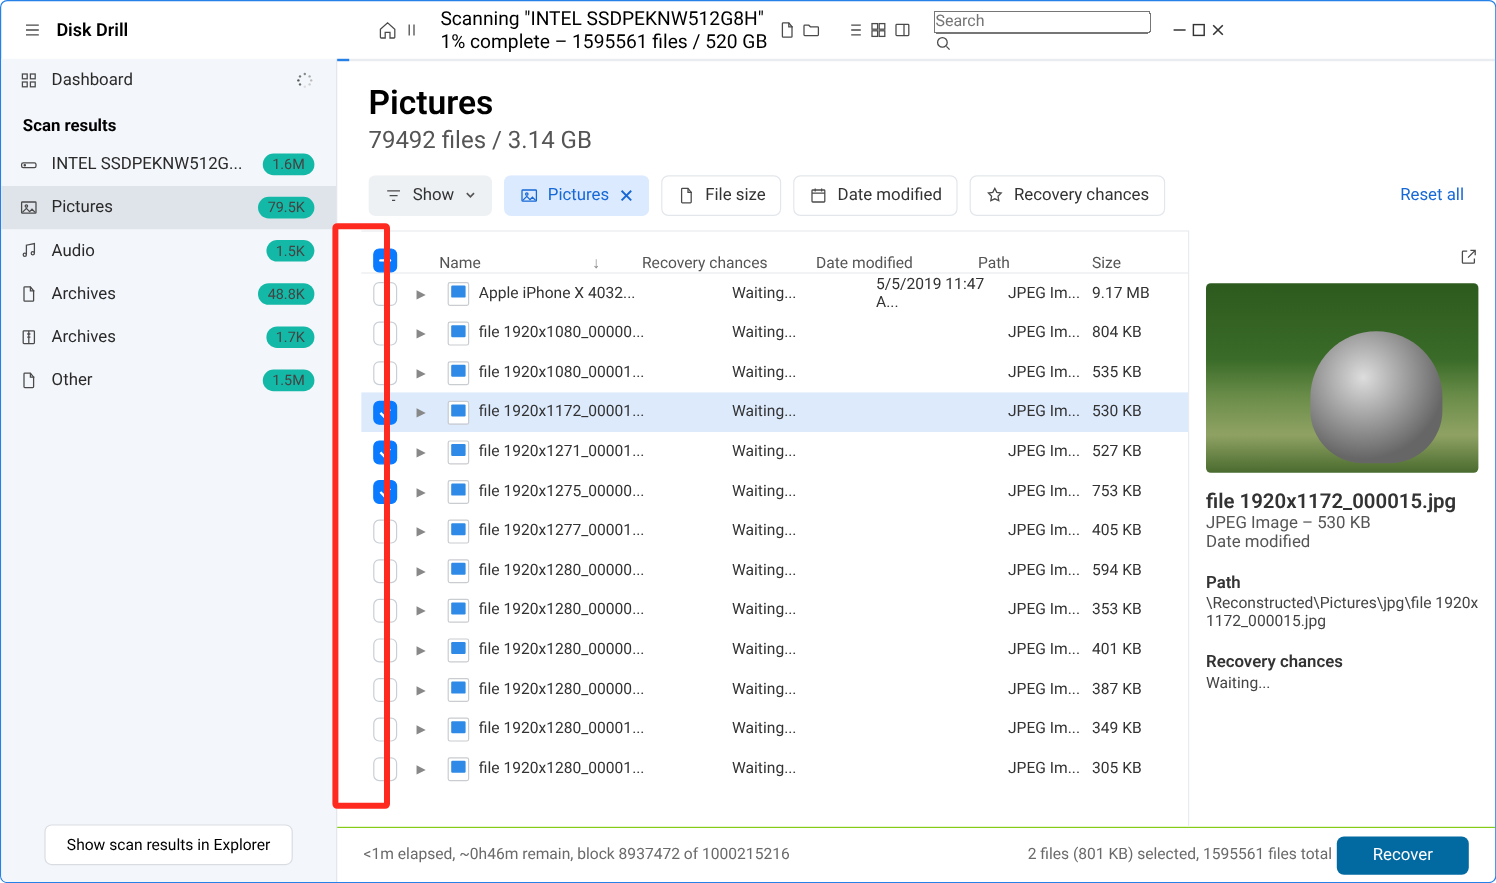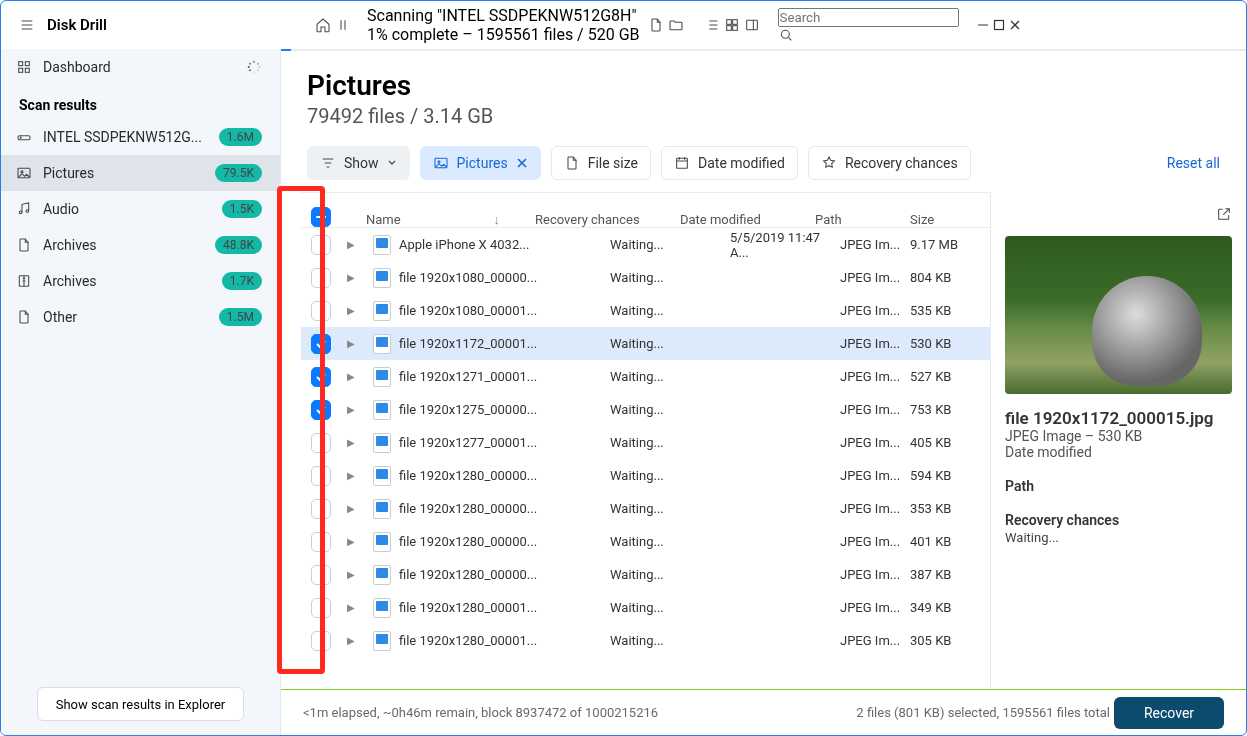--- a/index.html
+++ b/index.html
@@ -63,21 +63,21 @@
 .side-preview .open-ext { float:right; cursor:pointer; color:#555; }
 .side-preview .thumb { width:100%; height:158px; border-radius:4px; margin-top: 30px; background: linear-gradient(180deg,#2d5a1e 0%,#3a6b28 40%,#6b8d4a 60%,#8fa264 80%,#4a6b2e 100%); position:relative; overflow:hidden; }
 .side-preview .thumb .cat { position:absolute; right:30px; bottom:8px; width:110px; height:110px; background: radial-gradient(circle at 40% 35%, #ddd 0%, #aaa 30%, #888 50%, #666 70%); border-radius: 50% 50% 40% 40%; }
 .side-preview .fname-lg { font-size:17px; font-weight:600; margin-top:14px; word-break:break-all; }
 .side-preview .meta { color:#555; margin-top:0; }
 .side-preview .lbl { font-weight:600; margin-top:18px; }
 .side-preview .val { color:#444; margin-top:2px; word-break:break-all; font-size:13px; }
 
 .footer { height: 46px; border-top:1px solid #84cc16; display:flex; align-items:center; padding: 0 22px; font-size:13px; color:#6a6a6a; gap:20px; }
 .footer .right { margin-left:auto; display:flex; align-items:center; gap:4px; }
-.footer .recover-btn { background:#0c4a6e; color:#fff; border:none; height:32px; width:110px; border-radius:6px; font-size:14px; cursor:pointer; }
+.footer .recover-btn { background:#0369a1; color:#fff; border:none; height:32px; width:110px; border-radius:6px; font-size:14px; cursor:pointer; }
 
 svg { display:block; }
 .ic { width:16px; height:16px; stroke:#4a4a4a; stroke-width:1.6; fill:none; }
 </style>
 </head>
 <body>
 
 <div class="topbar">
   <div style="width:280px; display:flex; align-items:center; gap:12px; padding-left:6px;">
     <span class="menu-icon">
@@ -532,20 +532,21 @@
               <path d="M14 4h6v6M20 4l-9 9M19 14v5a1 1 0 01-1 1H5a1 1 0 01-1-1V6a1 1 0 011-1h5"></path>
             </svg>
           </span>
         <div class="thumb">
             <div class="cat"></div>
           </div>
         <div class="fname-lg">file 1920x1172_000015.jpg</div>
         <div class="meta">JPEG Image – 530 KB</div>
         <div class="meta">Date modified</div>
         <div class="lbl">Path</div>
+        <div class="val">\Reconstructed\Pictures\jpg\file 1920x1172_000015.jpg</div>
         <div class="lbl">Recovery chances</div>
         <div class="val">Waiting...</div>
       </div>
     </div>
 
     <div class="footer">
       <span>&lt;1m elapsed, ~0h46m remain, block 8937472 of 1000215216</span>
       <div class="right">
         <span>2 files (801 KB) selected, 1595561 files total</span>
         <button class="recover-btn">Recover</button>

